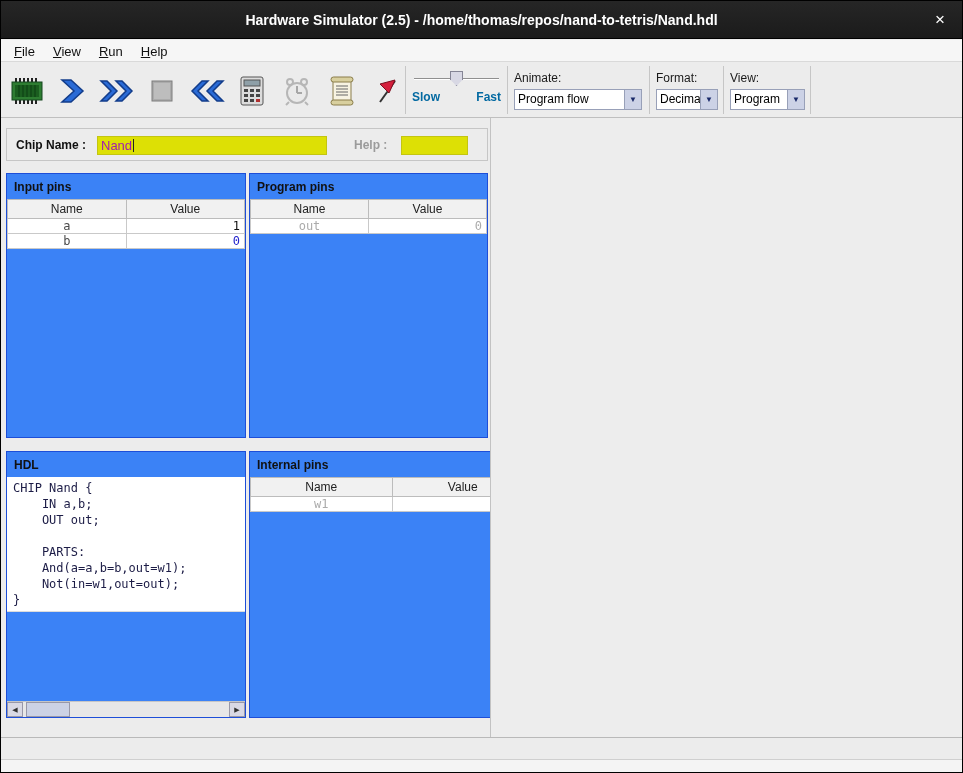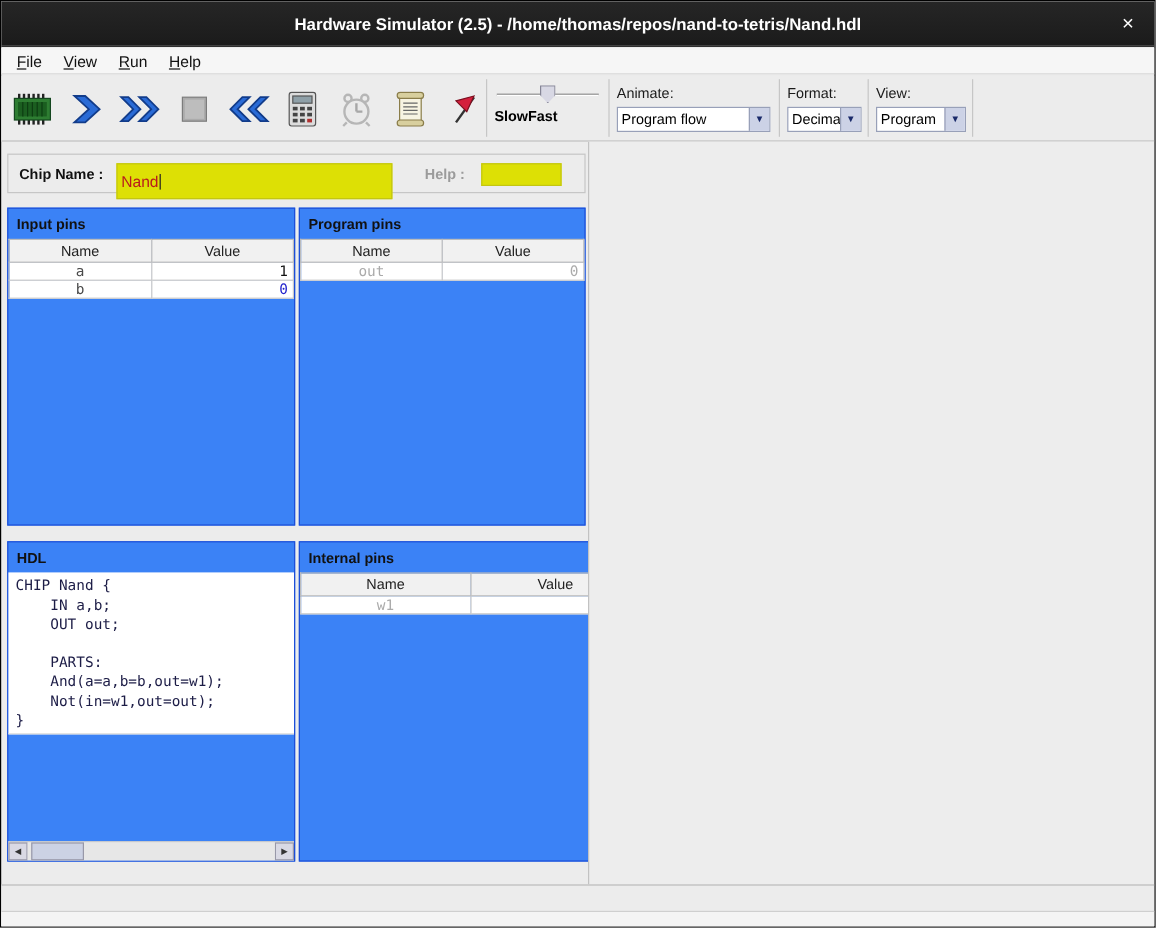--- a/index.html
+++ b/index.html
@@ -28,31 +28,31 @@
   .grp-animate{left:506px;width:142px;}
   .grp-format{left:648px;width:74px;}
   .grp-view{left:722px;width:88px;border-right:1px solid #c6c6c6;}
   .tb-label{display:block;font-size:12px;color:#1a1a1a;margin:1px 0 4px;}
   .combo{display:flex;height:21px;border:1px solid #98a0b8;background:#fff;cursor:pointer;}
   .combo-value{flex:1;font-size:12px;padding:2px 3px;white-space:nowrap;overflow:hidden;color:#000;}
   .combo-btn{width:17px;background:#ccd2e6;border-left:1px solid #98a0b8;display:flex;align-items:center;justify-content:center;font-size:8px;color:#1a2a6a;}
   .slider{position:relative;height:17px;margin-top:1px;}
   .slider-track{position:absolute;left:2px;right:2px;top:7px;height:2px;background:#8f8f8f;border-bottom:1px solid #fff;}
   .slider-thumb{position:absolute;left:38px;top:0;width:13px;height:15px;background:#d8d8e4;border:1px solid #858595;clip-path:polygon(0 0,100% 0,100% 55%,50% 100%,0 55%);}
-  .slider-labels{display:flex;justify-content:flex-start;font-size:12px;font-weight:bold;color:#000000;margin-top:2px;}
+  .slider-labels{display:flex;justify-content:space-between;font-size:12px;font-weight:bold;color:#0369a1;margin-top:2px;}
 
   
   .main{position:absolute;left:0;top:117px;right:0;height:619px;}
   .left{position:absolute;left:0;top:0;width:489px;height:100%;}
   .right{position:absolute;left:489px;top:0;right:0;height:100%;border-left:1px solid #c2c2c2;background:#ededed;}
 
   
   .chiprow{position:absolute;left:5px;top:10px;width:482px;height:33px;border:1px solid #c6c6c6;background:#ececec;text-align:center;}
   .chip-label{position:absolute;left:9px;top:9px;font-size:12px;font-weight:bold;color:#111;}
-  .chip-input{position:absolute;left:90px;top:7px;width:230px;height:30px;background:#dde005;border:1px solid #c3c511;font-size:13px;padding:0 3px;color:#b91c1c;display:flex;align-items:center;cursor:text;}
+  .chip-input{position:absolute;left:90px;top:7px;width:230px;height:19px;background:#dde005;border:1px solid #c3c511;font-size:13px;padding:0 3px;color:#a21caf;display:flex;align-items:center;cursor:text;}
   .caret{display:inline-block;width:1px;height:13px;background:#222;margin-left:1px;}
   .time-label{position:absolute;left:347px;top:9px;font-size:12px;font-weight:bold;color:#9b9b9b;}
   .time-input{position:absolute;left:394px;top:7px;width:67px;height:19px;background:#dde005;border:1px solid #c3c511;}
 
   
   .panel{position:absolute;border:1px solid #1d4ed8;background:#3b82f6;}
   .p-input{left:5px;top:55px;width:240px;height:265px;}
   .p-output{left:248px;top:55px;width:239px;height:265px;}
   .p-hdl{left:5px;top:333px;width:240px;height:267px;}
   .p-internal{left:248px;top:333px;width:286px;height:267px;}

